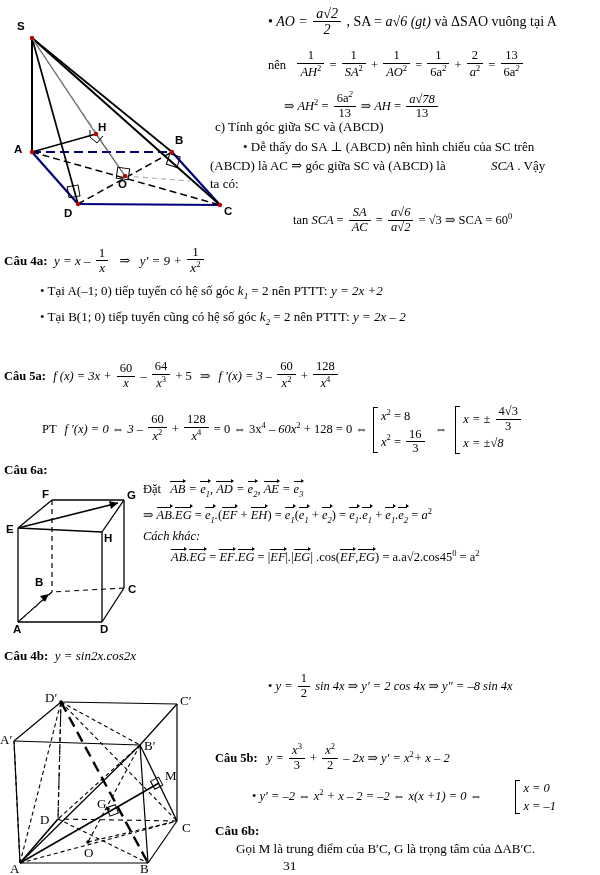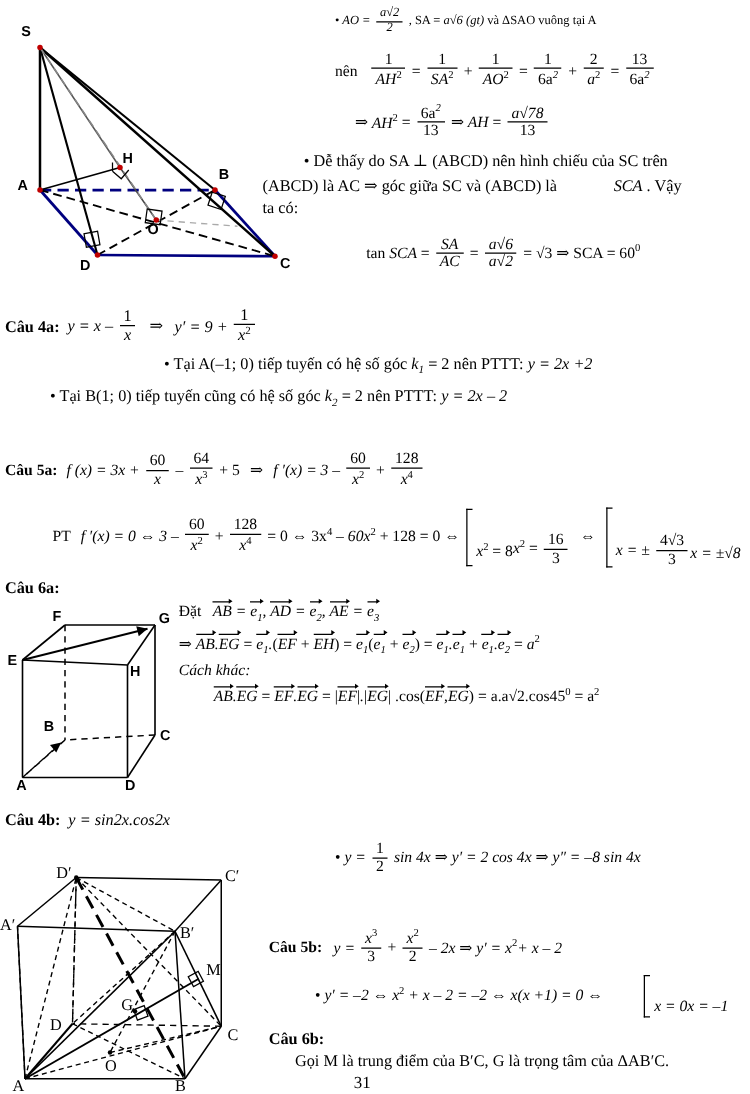--- a/index.html
+++ b/index.html
@@ -37,22 +37,22 @@
   .vec::after {
     content: ""; position: absolute; right: -1px; top: -1.2px;
     border-left: 3px solid #000;
     border-top: 2px solid transparent; border-bottom: 2px solid transparent;
   }
   .brk { display: inline-flex; align-items: stretch; vertical-align: middle; margin: 0 2px; }
   .brk > .bar2 {
     width: 5px; border-left: 1.2px solid #000;
     border-top: 1.2px solid #000; border-bottom: 1.2px solid #000;
   }
-  .brk > .rows { display: flex; justify-content: center;
-                 padding-left: 3px; line-height: 1.75; align-items: flex-end; }
+  .brk > .rows { display: flex; flex-direction: column; justify-content: center;
+                 padding-left: 3px; line-height: 1.75; }
   .bullet { font-style: normal; }
 
   
   .line { white-space: nowrap; }
   .para { line-height: 1.35; }
 
   
   .lbl { position: absolute; font-family: "Liberation Sans","DejaVu Sans",sans-serif;
          font-weight: bold; font-size: 11.5px; color: #000; }
   .lblser { position: absolute; font-family: "Liberation Serif","DejaVu Serif",serif;
@@ -101,21 +101,21 @@
   <span class="lbl" style="left:17px; top:20px;">S</span>
   <span class="lbl" style="left:14px; top:143px;">A</span>
   <span class="lbl" style="left:175px; top:134px;">B</span>
   <span class="lbl" style="left:224px; top:205px;">C</span>
   <span class="lbl" style="left:64px; top:207px;">D</span>
   <span class="lbl" style="left:98px; top:121px;">H</span>
   <span class="lbl" style="left:118px; top:178px;">O</span>
 </div>
 
 <div class="abs" style="left:268px; top:6px; width:332px;">
-  <div class="line m" style="font-size:10px;">
+  <div class="line m" style="font-size:14px;">
     <span class="up bullet">•</span>
     <span>AO =</span>
     <span class="frac">
       <span class="num">a√2</span>
       <span class="den">2</span>
     </span>
     <span class="up">, SA =</span>
     <span>a√6</span>
     <span>(gt)</span>
     <span class="up">và ΔSAO vuông tại A</span>
@@ -166,20 +166,21 @@
     <span>AH</span>
     <span class="up">=</span>
     <span class="frac">
       <span class="num">a√78</span>
       <span class="den up">13</span>
     </span>
   </div>
 </div>
 
 <div class="abs para" style="left:215px; top:118px; width:385px; font-size:13px;">
+  <div>c) Tính góc giữa SC và (ABCD)</div>
   <div style="margin-top:2px;">
     <span style="margin-left:28px;">•</span>
     <span>Dễ thấy do SA ⊥ (ABCD) nên hình chiếu của SC  trên</span>
   </div>
   <div style="margin-top:2px; margin-left:-5px;">
     <span>(ABCD) là AC ⇒ góc giữa SC và (ABCD) là</span>
     <span class="m" style="margin-left:42px;">SCA</span>
     <span>.    Vậy</span>
   </div>
   <div style="margin-left:-5px;">ta có:</div>
@@ -211,21 +212,21 @@
     </span>
     <span style="margin:0 6px;">⇒</span>
     <span class="m">y′ = 9 +</span>
     <span class="frac m">
       <span class="num up">1</span>
       <span class="den"><span>x</span><sup class="up">2</sup></span>
     </span>
   </div>
 
 
-  <div style="margin-top:8px; margin-left:36px; font-size:13px;text-align:right;">
+  <div style="margin-top:8px; margin-left:36px; font-size:13px;">
     <span>•</span>
     <span>Tại A(–1; 0) tiếp tuyến có hệ số góc</span>
     <span class="m"><span>k</span><sub>1</sub> <span class="up">= 2</span></span>
     <span>nên PTTT:</span>
     <span class="m">y = 2x +2</span>
   </div>
 
   <div style="margin-top:8px; margin-left:36px; font-size:13px;">
     <span>•</span>
     <span>Tại B(1; 0) tiếp tuyến cũng có hệ số góc</span>

